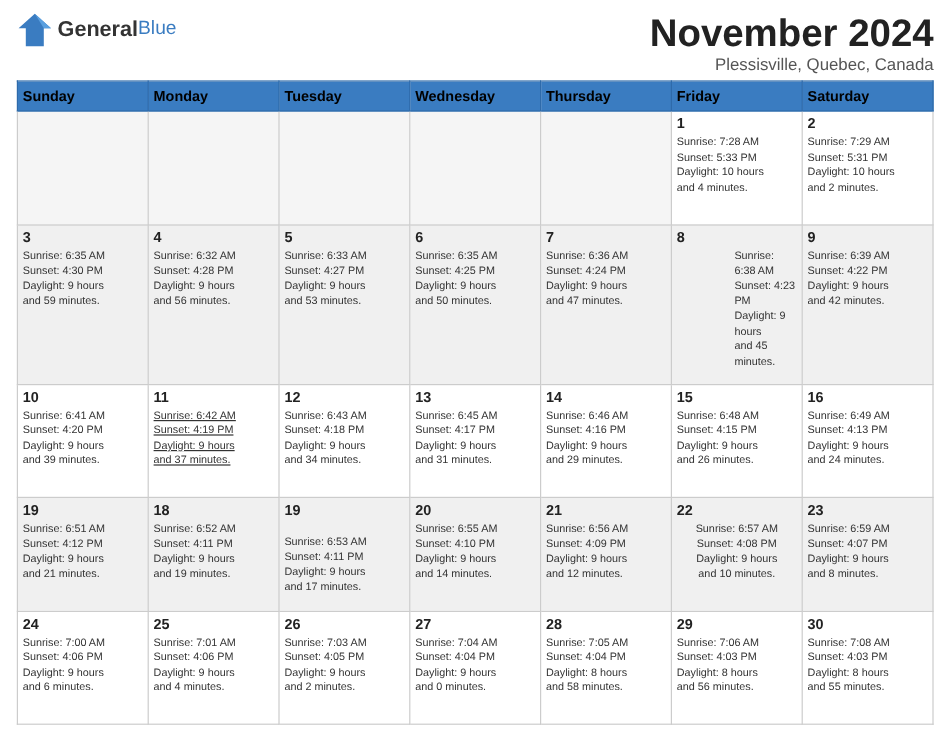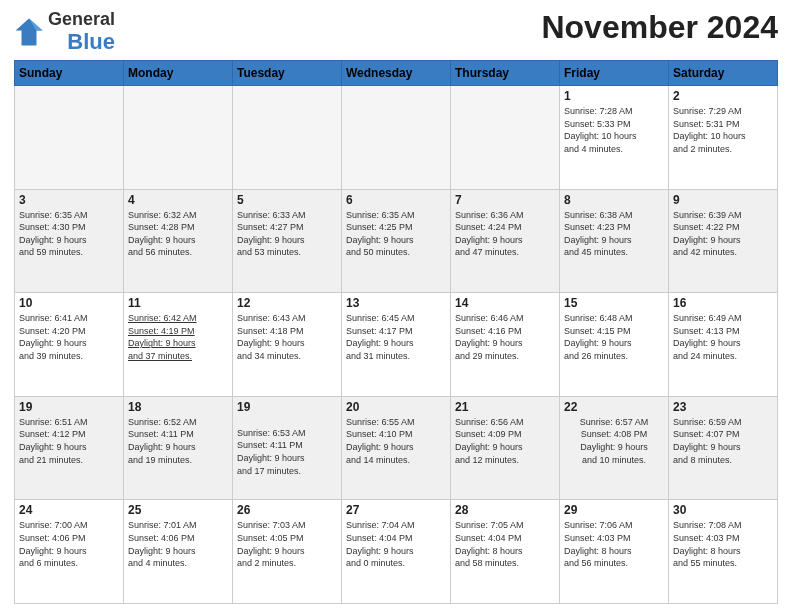--- a/index.html
+++ b/index.html
@@ -23,32 +23,31 @@
       align-items: flex-start;
       margin-bottom: 6px;
     }
     .logo {
       display: flex;
       align-items: center;
       gap: 4px;
     }
     .logo-text {
       display: flex;
-      flex-direction: column;
+      flex-direction: row;
       line-height: 1.1;
-      align-items: flex-end;
     }
     .logo-general {
       font-size: 18px;
       font-weight: bold;
       color: #333;
     }
     .logo-blue {
-      font-size: 22px;
-      font-weight: bold;
+      font-size: 16px;
+      font-weight: normal;
       color: #3a7cc1;
     }
     .logo-icon {
       width: 30px;
       height: 30px;
     }
     .title-section {
       text-align: right;
     }
     .month-title {
@@ -114,20 +113,21 @@
         <polygon points="20,2 38,18 30,18 30,38 10,38 10,18 2,18" fill="#3a7cc1"></polygon>
         <polygon points="20,2 38,18 30,18" fill="#5aa0e0"></polygon>
       </svg>
       <div class="logo-text">
         <span class="logo-general">General</span>
         <span class="logo-blue">Blue</span>
       </div>
     </div>
     <div class="title-section">
       <div class="month-title">November 2024</div>
+      <div class="location">Plessisville, Quebec, Canada</div>
     </div>
   </div>
 
   <table class="calendar-table">
     <thead>
       <tr>
         <th>Sunday</th>
         <th>Monday</th>
         <th>Tuesday</th>
         <th>Wednesday</th>
@@ -189,21 +189,21 @@
           </td>
           <td>
             <span class="day-number">7</span>
             <div class="day-info" style="white-space: pre-line;">Sunrise: 6:36 AM
 Sunset: 4:24 PM
 Daylight: 9 hours
 and 47 minutes.</div>
           </td>
           <td>
             <span class="day-number">8</span>
-            <div class="day-info" style="white-space: pre-line;">Sunrise: 6:38 AM
+            <div class="day-info" style="white-space: pre-line; margin-left: 48px;">Sunrise: 6:38 AM
 Sunset: 4:23 PM
 Daylight: 9 hours
 and 45 minutes.</div>
           </td>
           <td>
             <span class="day-number">9</span>
             <div class="day-info" style="white-space: pre-line;">Sunrise: 6:39 AM
 Sunset: 4:22 PM
 Daylight: 9 hours
 and 42 minutes.</div>

